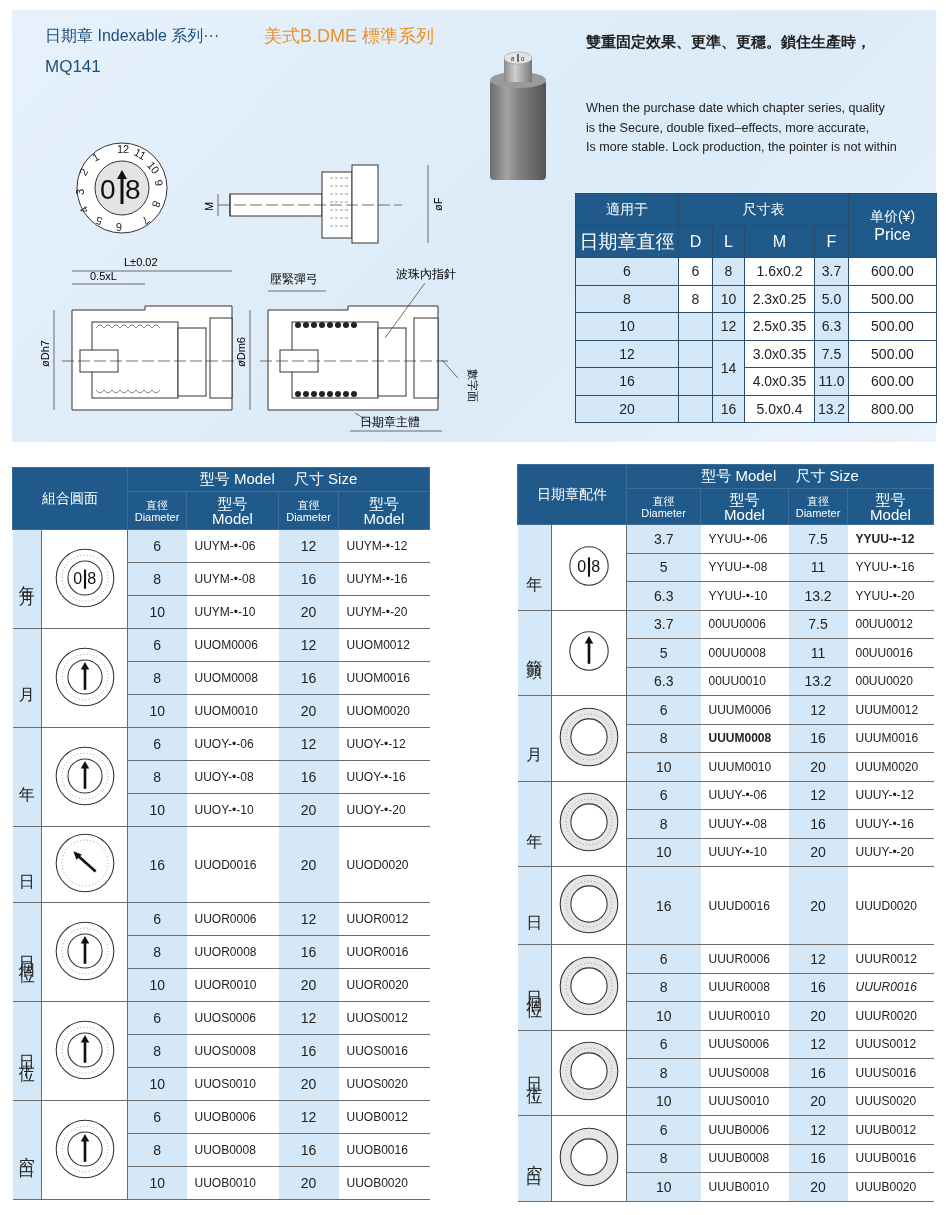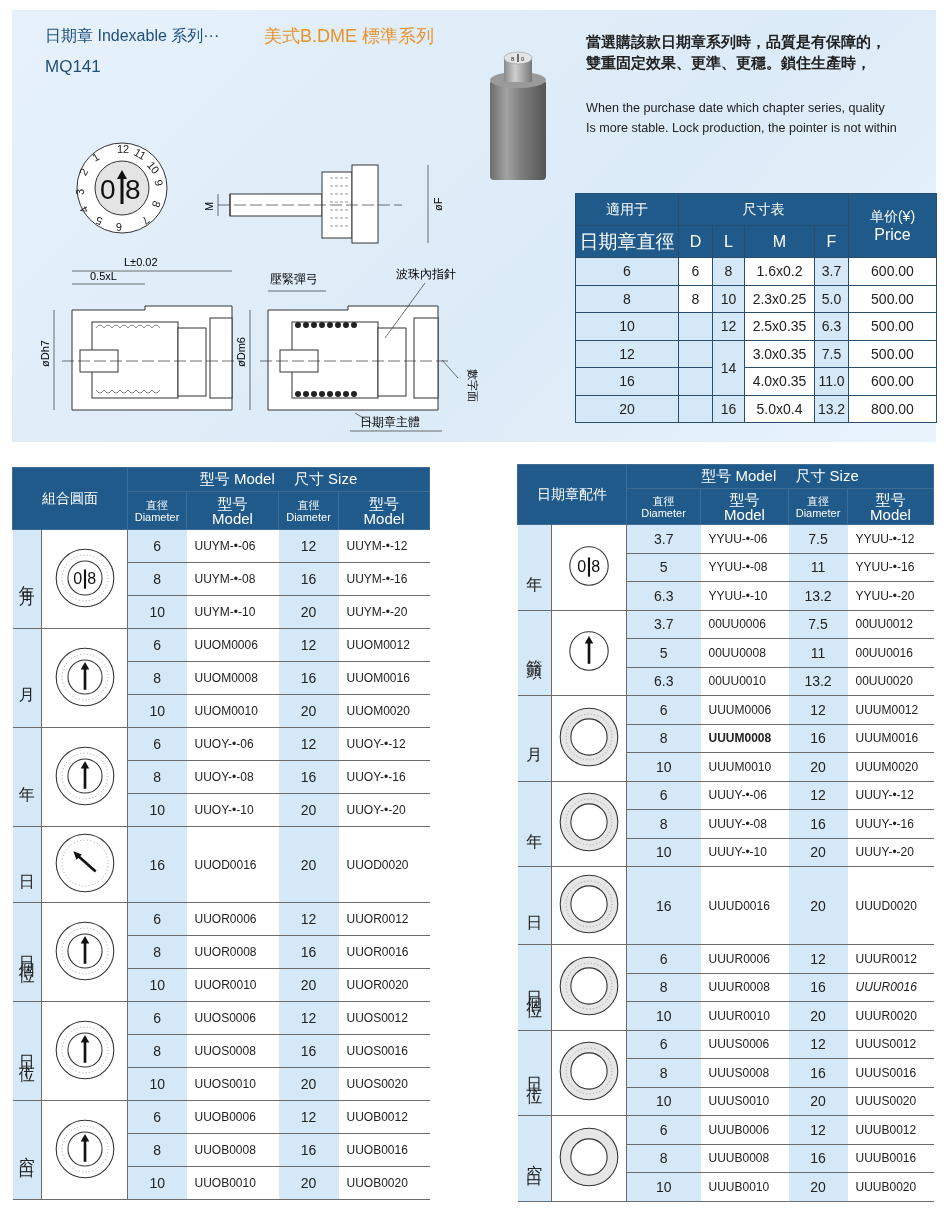--- a/index.html
+++ b/index.html
@@ -33,25 +33,25 @@
 </head>
 <body>
 
 <div class="top-panel"></div>
 
 <div class="title-line">日期章 Indexable 系列···</div>
 <div class="title-orange">美式B.DME 標準系列</div>
 <div class="mq-code">MQ141</div>
 
 <div class="desc-cn">
-  <div>當選購該款日期章系列時，品質是有保障的，</div>
   <div>雙重固定效果、更準、更穩。鎖住生產時，</div>
 </div>
 <div class="desc-en">
   <div>When the purchase date which chapter series, quality</div>
+  <div>is the Secure, double fixed–effects, more accurate,</div>
   <div>Is more stable. Lock production, the pointer is not within</div>
 </div>
 
 <svg class="product-photo" viewBox="0 0 60 138">
   <defs>
     <linearGradient id="metal" x1="0" x2="1">
       <stop offset="0" stop-color="#6c6c6c"></stop>
         <stop offset="0.3" stop-color="#a3a3a3"></stop>
         <stop offset="0.55" stop-color="#7e7e7e"></stop>
         <stop offset="1" stop-color="#555"></stop>
@@ -487,21 +487,21 @@
         </td>
         <td class="imgcol" rowspan="3"><svg width="64" height="64" viewBox="0 0 60 60">
             <circle cx="30" cy="30" r="18" fill="#fff" stroke="#333" stroke-width="1"></circle>
             <text x="19" y="36" font-size="15" fill="#111">0</text>
             <text x="32" y="36" font-size="15" fill="#111">8</text>
             <line x1="30" y1="40" x2="30" y2="22" stroke="#111" stroke-width="2"></line>
           </svg></td>
         <td class="dcol" style="height: 28.5px;">3.7</td>
         <td class="mcol" style="height: 28.5px;">YYUU-•-06</td>
         <td class="dcol" style="height: 28.5px;">7.5</td>
-        <td class="mcol" style="height: 28.5px;">YYUU-•-12</td>
+        <td class="mcol" style="height: 28.5px; font-weight: bold;">YYUU-•-12</td>
       </tr>
       <tr>
         <td class="dcol" style="height: 28.5px;">5</td>
         <td class="mcol" style="height: 28.5px;">YYUU-•-08</td>
         <td class="dcol" style="height: 28.5px;">11</td>
         <td class="mcol" style="height: 27px;">YYUU-•-16</td>
       </tr>
       <tr>
         <td class="dcol" style="height: 28.5px;">6.3</td>
         <td class="mcol" style="height: 28.5px;">YYUU-•-10</td>

